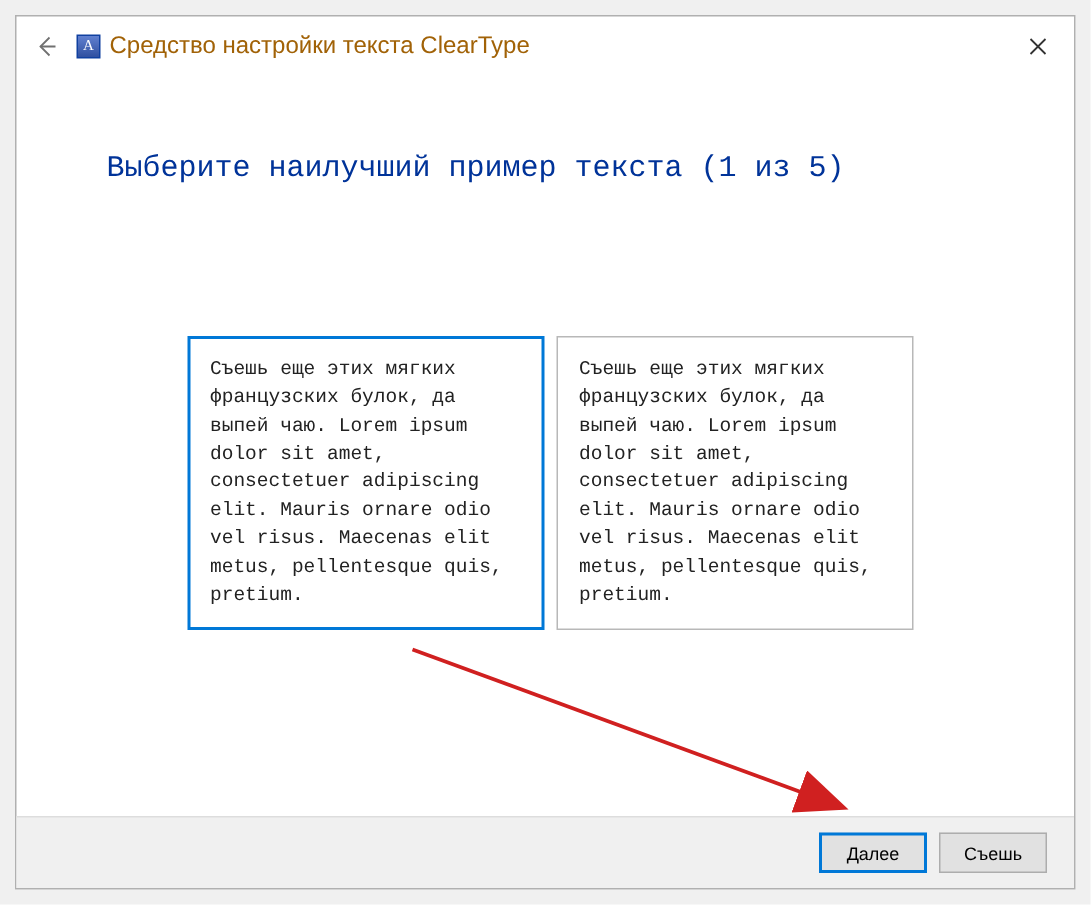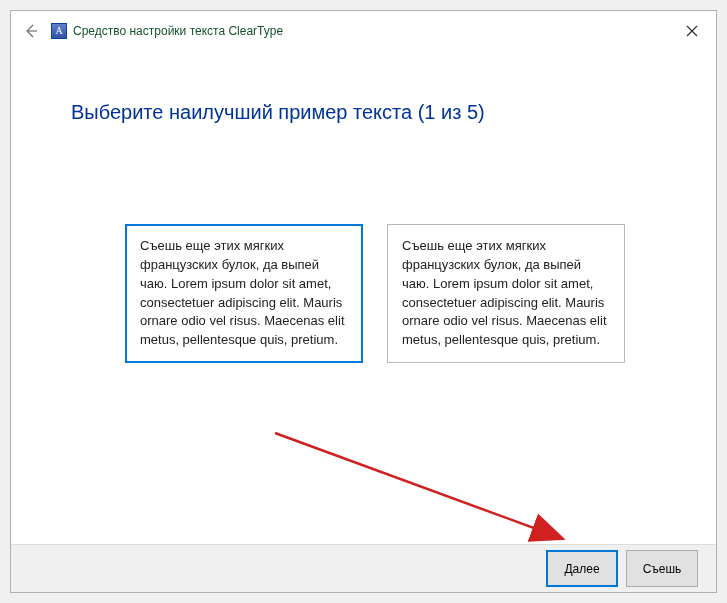--- a/index.html
+++ b/index.html
@@ -42,48 +42,49 @@
       border: 1px solid #1040a0;
       background: linear-gradient(to bottom, #6080d0, #3050a0);
       color: #fff;
       font-size: 10px;
       line-height: 14px;
       text-align: center;
       font-family: 'Times New Roman', serif;
       margin-right: 6px;
     }
     .title-text {
-      font-size: 12px;
-      color: #14532d;
+      font-size: 16px;
+      color: #a16207;
     }
     .close-btn {
       position: absolute;
       right: 12px;
       top: 8px;
       width: 24px;
       height: 24px;
       display: flex;
       align-items: center;
       justify-content: center;
       cursor: pointer;
       color: #333;
     }
     .content {
       padding: 20px 40px 60px 60px;
+      font-family: Liberation Mono, monospace;
     }
     .heading {
       color: #003399;
       font-size: 20px;
       font-weight: 400;
       margin-top: 30px;
       margin-bottom: 100px;
     }
     .samples {
       display: flex;
-      gap: 24px;
+      gap: 8px;
       margin-left: 54px;
     }
     .sample {
       width: 238px;
       padding: 12px 14px;
       border: 1px solid #b8b8b8;
       font-size: 13px;
       line-height: 1.45;
       color: #222;
       cursor: pointer;
@@ -101,21 +102,21 @@
       border-top: 1px solid #ddd;
       background: #f0f0f0;
       display: flex;
       align-items: center;
       justify-content: flex-end;
       padding-right: 18px;
       gap: 8px;
     }
     .btn {
       min-width: 72px;
-      height: 37px;
+      height: 27px;
       border: 1px solid #adadad;
       background: #e1e1e1;
       font-size: 12px;
       font-family: inherit;
       cursor: pointer;
       padding: 0 10px;
     }
     .btn.primary {
       border: 2px solid #0078d7;
     }

